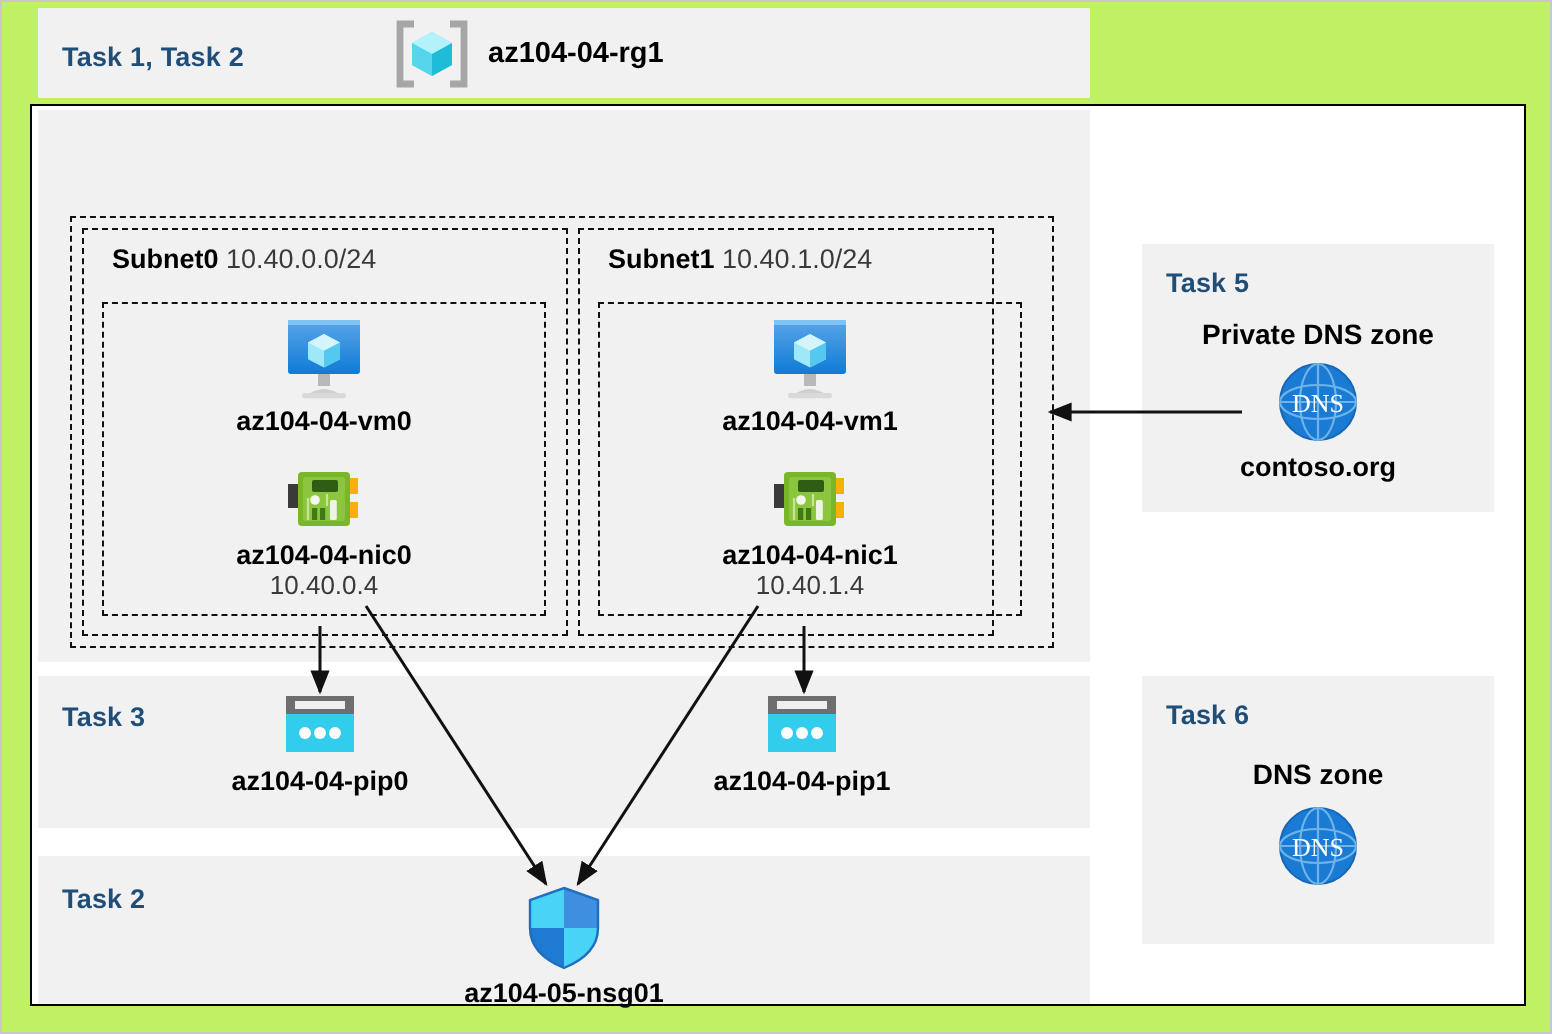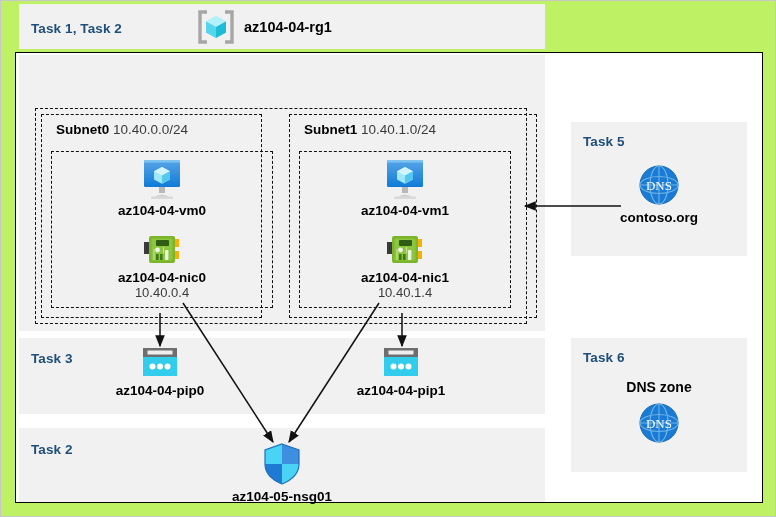--- a/index.html
+++ b/index.html
@@ -85,21 +85,21 @@
     <span id="rg-title">az104-04-rg1</span>
   </div>
 
   <div id="rg-frame"></div>
 
   <div class="panel" id="vnet-panel"></div>
 
 
   <div id="vnet-dash"></div>
 
-  <div class="subnet" style="left:40px;top:113px;width:221px;height:204px;">
+  <div class="subnet" style="left:40px;top:113px;width:243px;height:204px;">
     <div class="subnet-title">
       <b>Subnet0</b>
       <span>10.40.0.0/24</span>
     </div>
   </div>
   <div class="inner-dash" style="left:50px;top:150px;width:222px;height:157px;"></div>
 
   <div class="node" style="left:101px;top:157px;width:120px;">
     <span class="icon">
       <svg width="48" height="42" viewBox="0 0 48 42">
@@ -136,21 +136,21 @@
         <rect x="18" y="21" width="2.6" height="6" fill="#3f7a18"></rect>
         <rect x="23" y="17" width="3.4" height="10" rx="0.8" fill="#eef4e4"></rect>
         <path d="M12 16 L12 27" stroke="#c9e39a" stroke-width="1.1" fill="none"></path>
         <path d="M21.5 14 L21.5 20" stroke="#c9e39a" stroke-width="1.1" fill="none"></path>
       </svg>
     </span>
     <span class="nlabel">az104-04-nic0</span>
     <span class="nsub">10.40.0.4</span>
   </div>
 
-  <div class="subnet" style="left:288px;top:113px;width:248px;height:204px;">
+  <div class="subnet" style="left:288px;top:113px;width:208px;height:204px;">
     <div class="subnet-title">
       <b>Subnet1</b>
       <span>10.40.1.0/24</span>
     </div>
   </div>
   <div class="inner-dash" style="left:298px;top:150px;width:212px;height:157px;"></div>
 
   <div class="node" style="left:344px;top:157px;width:120px;">
     <span class="icon">
       <svg width="48" height="42" viewBox="0 0 48 42">
@@ -245,20 +245,21 @@
         <path d="M20 2 L37 8 L37 22 Q37 35 20 42 Q3 35 3 22 L3 8 Z" fill="none" stroke="#1e6fc0" stroke-width="1.2"></path>
       </svg>
     </span>
     <span class="nlabel">az104-05-nsg01</span>
   </div>
 
   <div class="panel" style="left:570px;top:121px;width:176px;height:134px;"></div>
   <div class="task-label" style="left:582px;top:133px;">Task 5</div>
 
   <div class="node" style="left:596px;top:158px;width:124px;">
+    <span class="heading-bold">Private DNS zone</span>
     <span class="icon" style="margin-top:4px;">
       <svg width="44" height="44" viewBox="0 0 44 44">
         <circle cx="22" cy="22" r="19" fill="#1a7bd4"></circle>
         <circle cx="22" cy="22" r="19" fill="none" stroke="#1567b5" stroke-width="1"></circle>
         <ellipse cx="22" cy="22" rx="9" ry="19" fill="none" stroke="#6fb3e8" stroke-width="1.1"></ellipse>
         <ellipse cx="22" cy="22" rx="19" ry="8.5" fill="none" stroke="#6fb3e8" stroke-width="1.1"></ellipse>
         <line x1="3" y1="22" x2="41" y2="22" stroke="#6fb3e8" stroke-width="1.1"></line>
         <line x1="22" y1="3" x2="22" y2="41" stroke="#6fb3e8" stroke-width="1.1"></line>
         <text x="22" y="27" text-anchor="middle" font-family="Liberation Serif, serif" font-size="13" fill="#ffffff">DNS</text>
       </svg>

